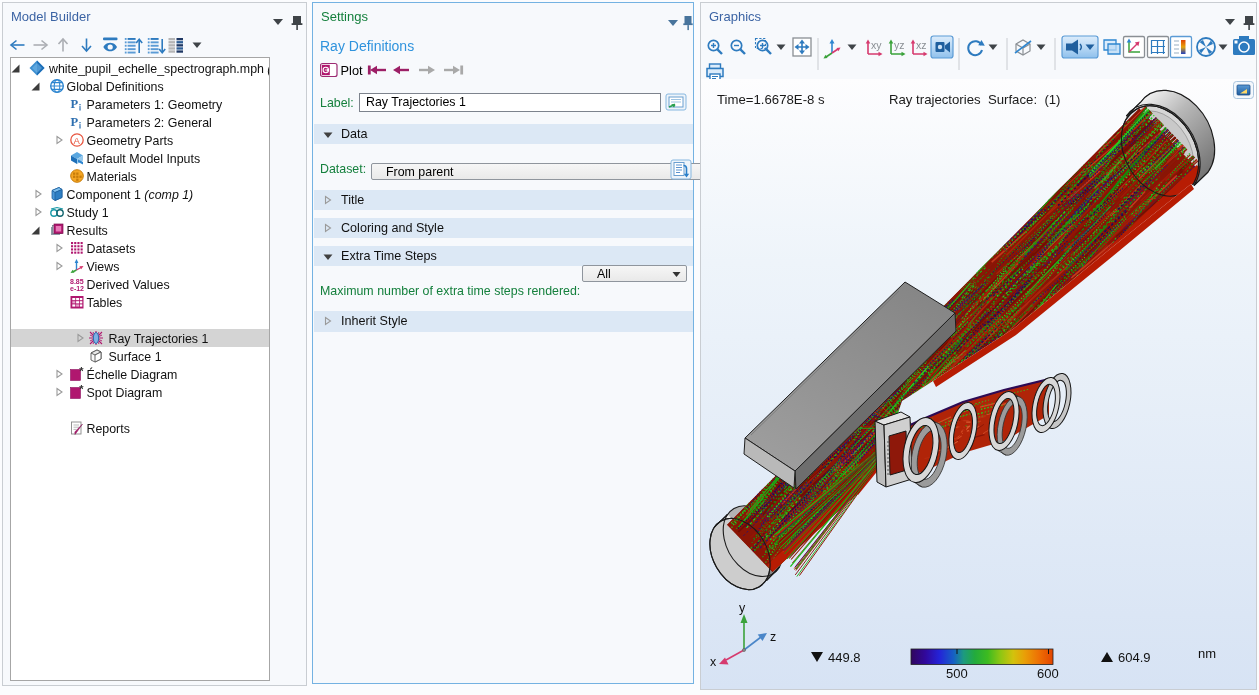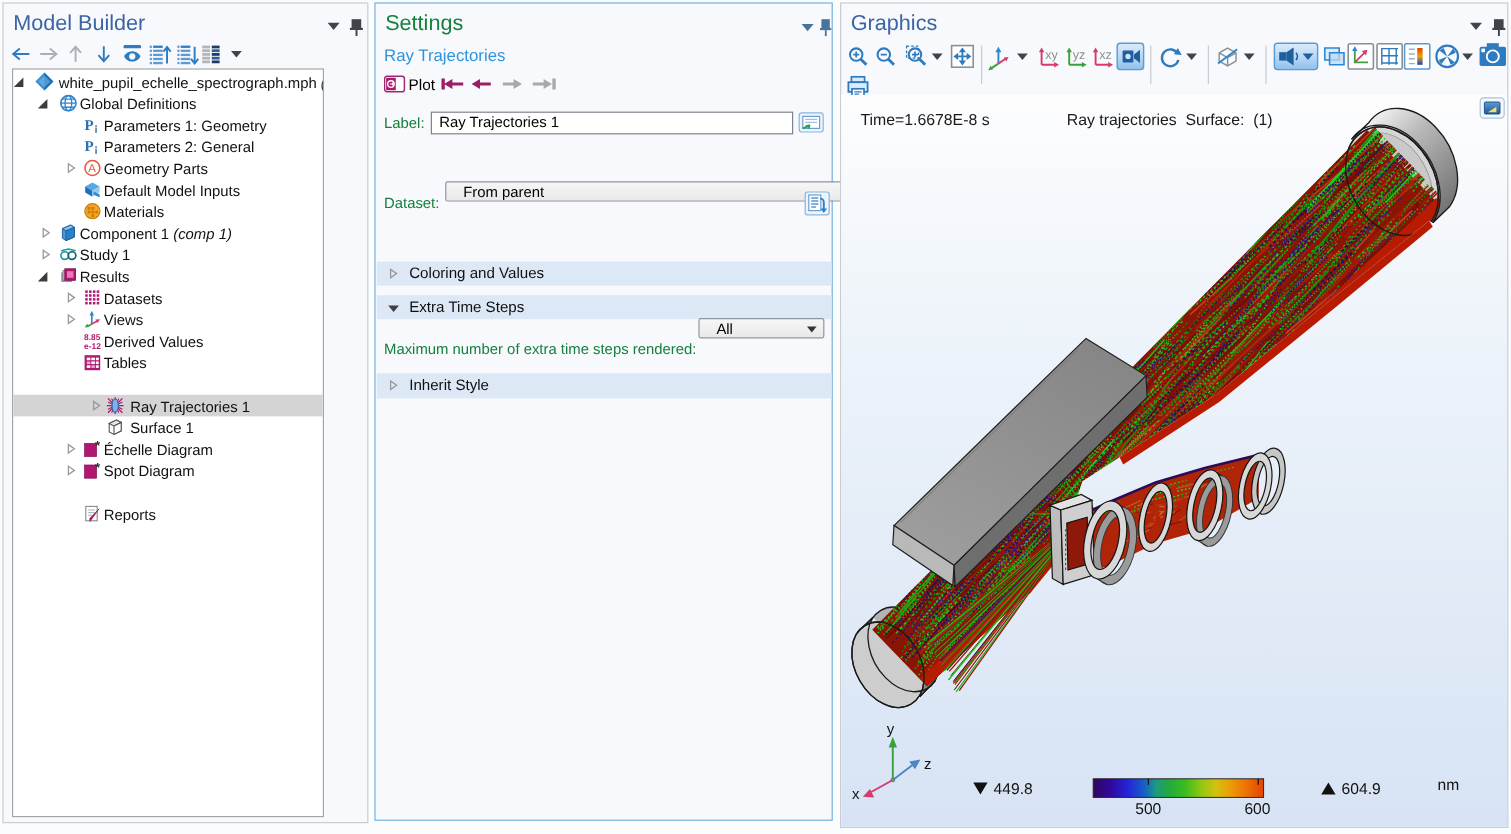--- a/index.html
+++ b/index.html
@@ -1,20 +1,20 @@
 <!DOCTYPE html>
 <html><head><meta charset="utf-8"><style>
 html,body{margin:0;padding:0;}
 body{width:1259px;height:695px;overflow:hidden;background:#fbfcfe;
   font-family:"Liberation Sans",sans-serif;-webkit-font-smoothing:antialiased;}
 .panel{position:absolute;background:#f7f9fc;border:1px solid #c9cdd2;box-sizing:border-box;}
 #mb{left:2px;top:2px;width:305px;height:684px;}
 #st{left:312px;top:2px;width:382px;height:682px;border-color:#74b2e2;}
 #gp{left:700px;top:2px;width:557px;height:688px;}
-.ptitle{position:absolute;left:8px;top:6px;font-size:18px;}
+.ptitle{position:absolute;left:8px;top:6px;font-size:13px;}
 .tblue{color:#3c64a4;}
 .tcyan{color:#15803d;}
 .treebox{position:absolute;left:7px;top:54px;width:260px;height:624px;background:#fff;border:1px solid #a6a6a6;box-sizing:border-box;overflow:hidden;}
 .trow{position:absolute;left:0;width:100%;height:18px;font-size:12.4px;color:#111;white-space:nowrap;}
 .trow.sel{background:#d4d4d4;}
 .tlabel{position:absolute;top:3px;}
 .ticon{position:absolute;top:1px;}
 .ticon svg,.tarrow svg{display:block;}
 .tarrow{position:absolute;top:4px;}
 em.it{font-style:italic;}
@@ -389,21 +389,21 @@
 <div class="panel" id="st">
 <div class="ptitle tcyan">Settings</div>
 <svg width="34" height="17" viewBox="0 0 34 17" style="position:absolute;right:-2px;top:12px">
       <polygon points="7,5 17,5 12,11" fill="#48749c"></polygon>
       <g fill="#48749c">
         <rect x="23.5" y="1" width="7" height="8"></rect>
         <rect x="22.3" y="8.4" width="9.4" height="1.7"></rect>
         <rect x="26.4" y="10.1" width="1.5" height="5"></rect>
       </g>
     </svg>
-<div style="position:absolute;left:7px;top:35px;font-size:14px;color:#2f93dd">Ray Trajectories</div>
+<div style="position:absolute;left:7px;top:35px;font-size:14px;color:#2f93dd">Ray Definitions</div>
 <div style="position:absolute;left:7px;top:59px;height:16px;">
 <svg width="150" height="16" viewBox="0 0 150 16">
  <rect x="0.5" y="1.5" width="16.5" height="13" rx="2" fill="#fff" stroke="#9c2a72" stroke-width="1.2"></rect>
  <rect x="1.8" y="2.8" width="8" height="10.4" fill="#b0176f"></rect>
  <circle cx="5.8" cy="8" r="2.7" fill="none" stroke="#fff" stroke-width="1.1"></circle>
  <path d="M4.8,8 h3 M6.8,6.8 L8.1,8 L6.8,9.2" stroke="#fff" stroke-width="0.9" fill="none"></path>
  <text x="20.5" y="12.8" font-size="12.8" fill="#000" font-family="Liberation Sans">Plot</text>
  <g stroke="#9c1f66" stroke-width="2.4" fill="none">
   <path d="M66,8 h-11"></path>
           <polygon points="57,3.8 50,8 57,12.2" fill="#9c1f66" stroke="none"></polygon>
@@ -422,39 +422,51 @@
 <div class="flabel" style="left:7px;top:93px">Label:</div>
 <div style="position:absolute;left:46px;top:90px;width:300px;height:17px;background:#fff;border:1px solid #7d838d;font-size:12.4px;color:#000;">
       <span style="position:absolute;left:6px;top:1px">Ray Trajectories 1</span>
     </div>
 <svg width="22" height="18" viewBox="0 0 22 18" style="position:absolute;left:352px;top:90px">
  <rect x="1" y="1" width="20" height="16" rx="2" fill="#eef4fa" stroke="#86b7e0" stroke-width="1"></rect>
  <rect x="4" y="4" width="14" height="10" fill="#fff" stroke="#6a9fd0" stroke-width="1"></rect>
  <path d="M6,6.5 h10 M6,9 h10" stroke="#9ec3e2" stroke-width="1.2"></path>
  <path d="M4,14 L10,11.5 M10,11.5 l-3.5,0.4 M10,11.5 l-1.5,2.6" stroke="#2aa050" stroke-width="1.4" fill="none"></path>
 </svg>
+<div class="secbar" style="top:121px;height:20px">
+      <svg width="10" height="8" viewBox="0 0 10 8" style="position:absolute;left:9px;top:7px">
+        <polygon points="0.5,1.5 9.5,1.5 5,7" fill="#404040"></polygon>
+      </svg>
+      <span>Data</span>
+    </div>
 <div class="flabel" style="left:7px;top:159px">Dataset:</div>
-<div class="combo" style="left:58px;top:148px;width:345px">
+<div class="combo" style="left:58px;top:160px;width:345px">
       <span class="cv" style="left:14px">From parent</span>
       <svg width="9" height="7" viewBox="0 0 9 7">
         <polygon points="0.5,1 8.5,1 4.5,6" fill="#333"></polygon>
       </svg>
     </div>
 <svg width="22" height="21" viewBox="0 0 22 21" style="position:absolute;left:357px;top:156px">
  <rect x="1" y="1" width="20" height="19" rx="2" fill="#eef4fa" stroke="#86b7e0" stroke-width="1"></rect>
  <rect x="4" y="3.5" width="10" height="13" fill="#fff" stroke="#6a9fd0" stroke-width="1"></rect>
  <path d="M6,6 h6 M6,8.5 h6 M6,11 h6 M6,13.5 h4" stroke="#5b93cf" stroke-width="1.1"></path>
  <path d="M16.5,16.5 V9.5 a3,3 0 0 0 -3,-3" fill="none" stroke="#2a7fc9" stroke-width="1.6"></path>
  <polygon points="16.5,18.5 13.8,14.8 19.2,14.8" fill="#2a7fc9"></polygon>
 </svg>
+<div class="secbar" style="top:187px;height:20px">
+      <svg width="8" height="10" viewBox="0 0 8 10" style="position:absolute;left:10px;top:5px">
+        <polygon points="1.5,1.5 6.5,5 1.5,8.5" fill="none" stroke="#9a9a9a" stroke-width="1.1"></polygon>
+      </svg>
+      <span>Title</span>
+    </div>
 <div class="secbar" style="top:215px;height:20px">
       <svg width="8" height="10" viewBox="0 0 8 10" style="position:absolute;left:10px;top:5px">
         <polygon points="1.5,1.5 6.5,5 1.5,8.5" fill="none" stroke="#9a9a9a" stroke-width="1.1"></polygon>
       </svg>
-      <span>Coloring and Values</span>
+      <span>Coloring and Style</span>
     </div>
 <div class="secbar" style="top:243px;height:20px">
       <svg width="10" height="8" viewBox="0 0 10 8" style="position:absolute;left:9px;top:7px">
         <polygon points="0.5,1.5 9.5,1.5 5,7" fill="#404040"></polygon>
       </svg>
       <span>Extra Time Steps</span>
     </div>
 <div class="flabel" style="left:7px;top:281px">Maximum number of extra time steps rendered:</div>
 <div class="combo" style="left:269px;top:262px;width:105px">
       <span class="cv" style="left:14px">All</span>

